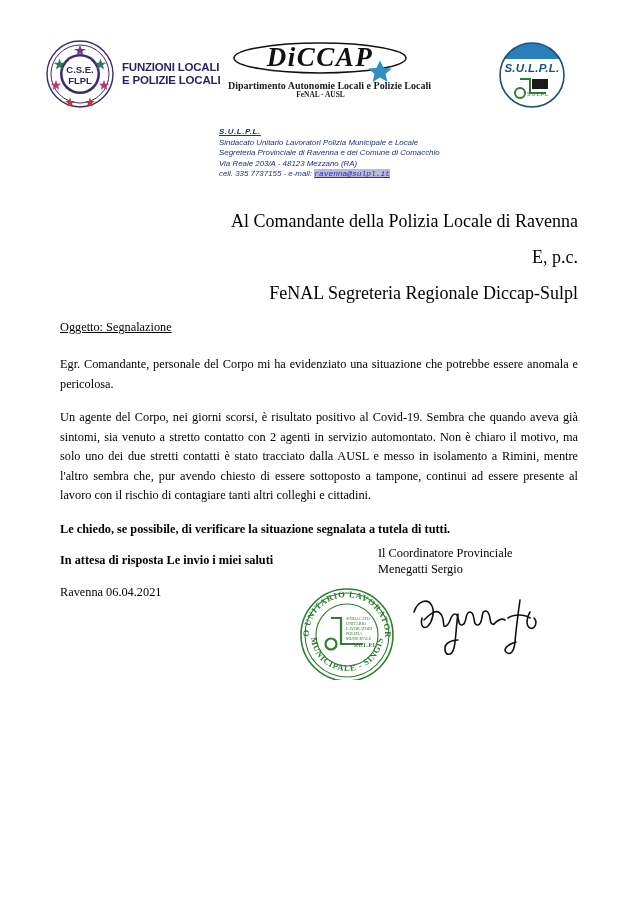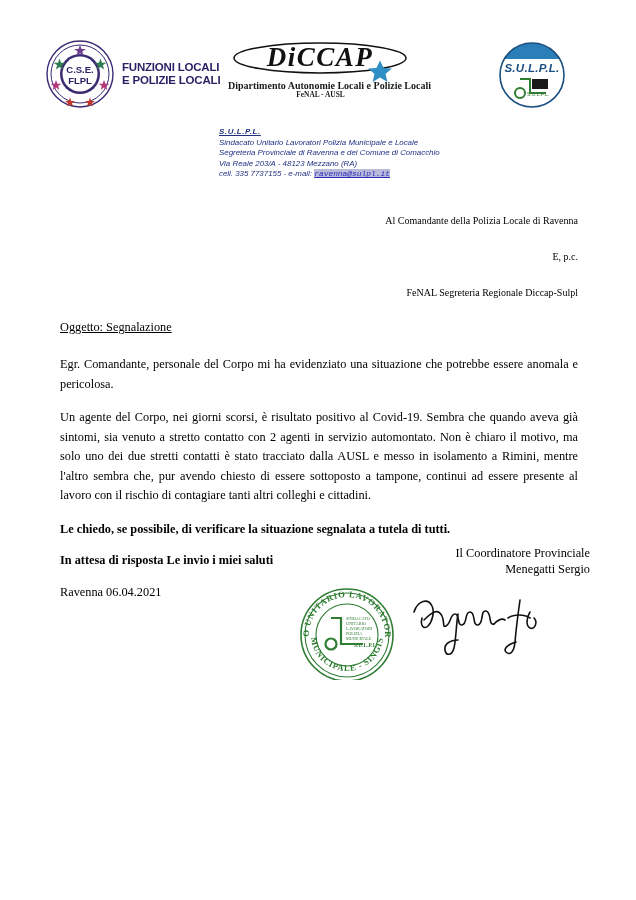--- a/index.html
+++ b/index.html
@@ -105,21 +105,21 @@
     background: #b9b9d8;
     text-decoration: underline;
     font-family: Liberation Mono, monospace;
   }
 
   
   .recipients {
     position: absolute;
     left: 60px; top: 214px;
     width: 518px;
-    font-size: 10px;
+    font-size: 18px;
     line-height: 14px;
     text-align: right;
   }
   .recipients .r1 { margin-bottom: 22px; }
   .recipients .r2 { margin-bottom: 22px; }
   .recipients .r3 { }
 
   
   .body-wrap {
     position: absolute;
@@ -139,21 +139,21 @@
     margin-bottom: 14px;
   }
   .para.tight { margin-bottom: 12px; font-weight: bold; }
   .para.noj { text-align: left; }
 
   
   .sign-block {
     position: absolute;
     left: 378px; top: 546px;
     width: 212px;
-    text-align: right;
+    text-align: left;
     font-size: 12.3px;
     line-height: 15.5px;
   }
 
   .stamp {
     position: absolute;
     left: 298px; top: 586px;
     width: 98px; height: 98px;
   }
 

